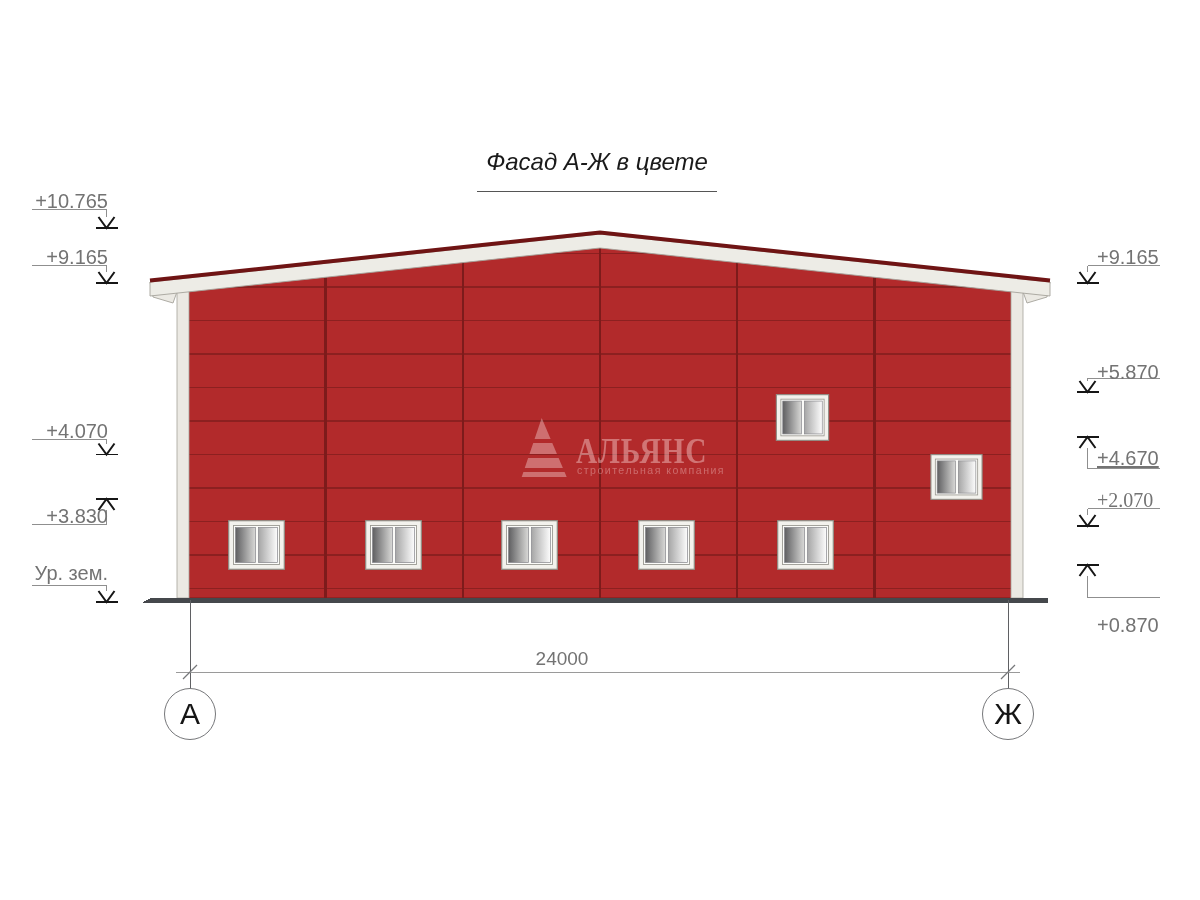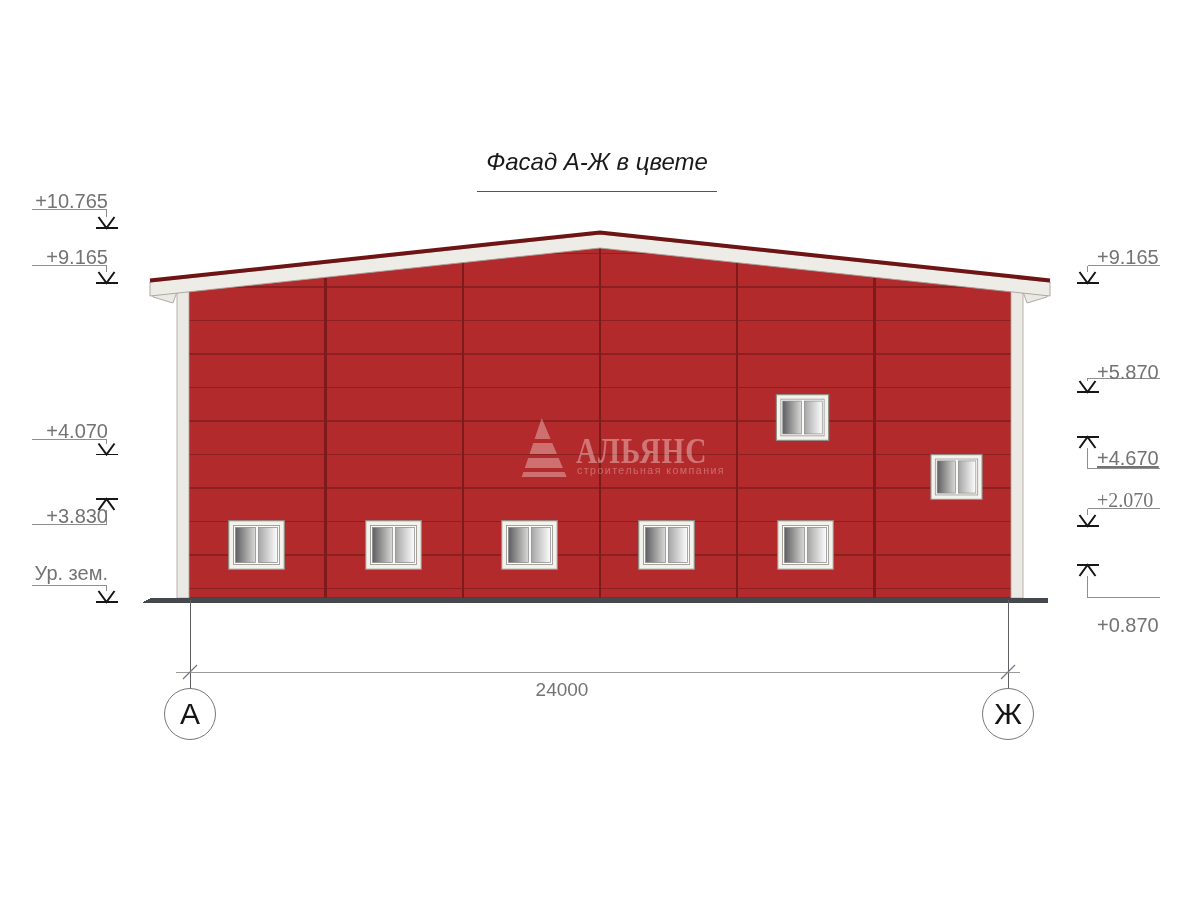--- a/index.html
+++ b/index.html
@@ -10,21 +10,21 @@
   .plan{position:absolute;left:0;top:0;}
   .txt{position:absolute;color:#737373;white-space:nowrap;}
   .title{
     left:477px;top:148px;width:240px;text-align:center;
     font-size:24px;font-style:italic;color:#1a1a1a;
     padding-bottom:15px;border-bottom:1.4px solid #555;
   }
   .lvl{font-size:20px;}
   .lvl.l{right:1092px;text-align:right;}
   .lvl.r{left:1097px;text-align:left;}
-  .dim-text{left:512px;top:648px;width:100px;text-align:center;font-size:19px;margin-top:31px;}
+  .dim-text{left:512px;top:648px;width:100px;text-align:center;font-size:19px;}
   .wm-brand{
     left:576px;top:432px;font-family:"Liberation Serif", serif;
     font-size:35px;font-weight:700;letter-spacing:1px;
     color:rgba(255,230,230,0.40);transform:scaleX(.84);transform-origin:left top;
   }
   .wm-tag{
     left:577px;top:464px;font-size:11.5px;letter-spacing:1.6px;
     color:rgba(255,230,230,0.34);transform:scaleX(.92);transform-origin:left top;
   }
   .crisp{shape-rendering:crispEdges;}

